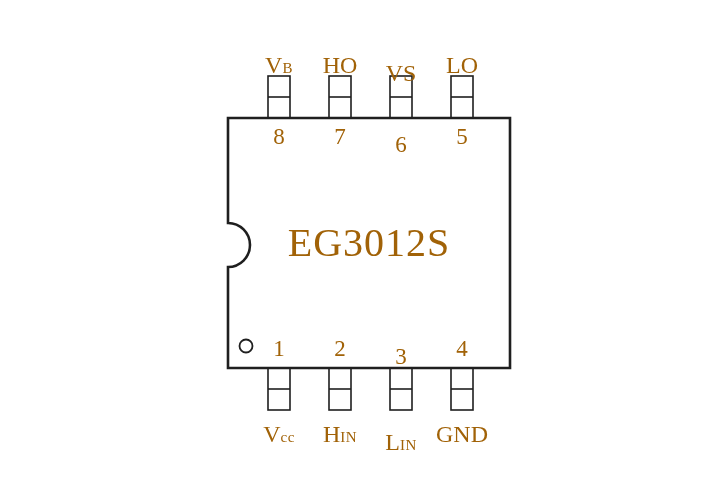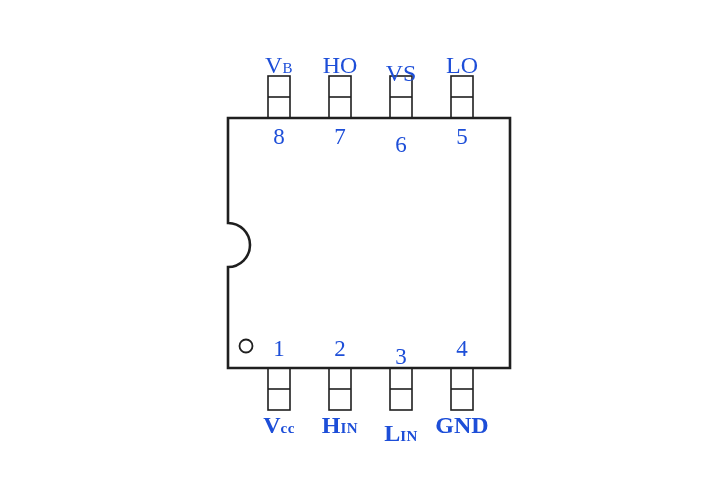--- a/index.html
+++ b/index.html
@@ -1,26 +1,26 @@
 <!DOCTYPE html>
 <html><head>
 <meta charset="utf-8">
 <style>
   * { margin:0; padding:0; box-sizing:border-box; }
   html,body { width:722px; height:477px; background:#ffffff; }
   body { font-family:"Liberation Serif","DejaVu Serif",serif; color:#1f1f1f; }
   .stage { position:relative; width:722px; height:477px; background:#ffffff; overflow:hidden; }
   svg.shapes { position:absolute; left:0; top:0; }
-  .txt { position:absolute; line-height:1; white-space:nowrap; color:#1d4ed8; }
+  .txt { position:absolute; line-height:1; white-space:nowrap; color:#a16207; }
   .pincol { transform:translateX(-50%); text-align:center; }
   .c1 { left:279px; } .c2 { left:340px;text-align:center; } .c3 { left:401px;margin-top:8px; } .c4 { left:462px; }
   .toplabel { top:53px; font-size:24px; }
   .topnum   { top:125px; font-size:23px; }
   .botnum   { top:337px; font-size:23px; }
-  .botlabel { top:413px; font-size:24px;font-weight:bold; }
+  .botlabel { top:422px; font-size:24px; }
   .sub { font-size:15px; letter-spacing:0.5px; }
   .title { left:228px; top:223px; width:282px; text-align:center; font-size:40px; letter-spacing:1px; }
 </style>
 </head>
 <body>
 
 <div class="stage">
 
   <svg class="shapes" width="722" height="477" viewBox="0 0 722 477">
     <g stroke="#1f1f1f" fill="#ffffff" stroke-width="1.6">
@@ -68,20 +68,21 @@
   <div class="txt pincol toplabel c1"><span>V</span><span class="sub">B</span></div>
   <div class="txt pincol toplabel c2"><span>HO</span><span class="sub"></span></div>
   <div class="txt pincol toplabel c3"><span>VS</span><span class="sub"></span></div>
   <div class="txt pincol toplabel c4"><span>LO</span><span class="sub"></span></div>
 
   <div class="txt pincol topnum c1">8</div>
   <div class="txt pincol topnum c2">7</div>
   <div class="txt pincol topnum c3">6</div>
   <div class="txt pincol topnum c4">5</div>
 
+  <div class="txt title">EG3012S</div>
 
   <div class="txt pincol botnum c1">1</div>
   <div class="txt pincol botnum c2">2</div>
   <div class="txt pincol botnum c3">3</div>
   <div class="txt pincol botnum c4">4</div>
 
   <div class="txt pincol botlabel c1"><span>V</span><span class="sub">cc</span></div>
   <div class="txt pincol botlabel c2"><span>H</span><span class="sub">IN</span></div>
   <div class="txt pincol botlabel c3"><span>L</span><span class="sub">IN</span></div>
   <div class="txt pincol botlabel c4"><span>GND</span><span class="sub"></span></div>

